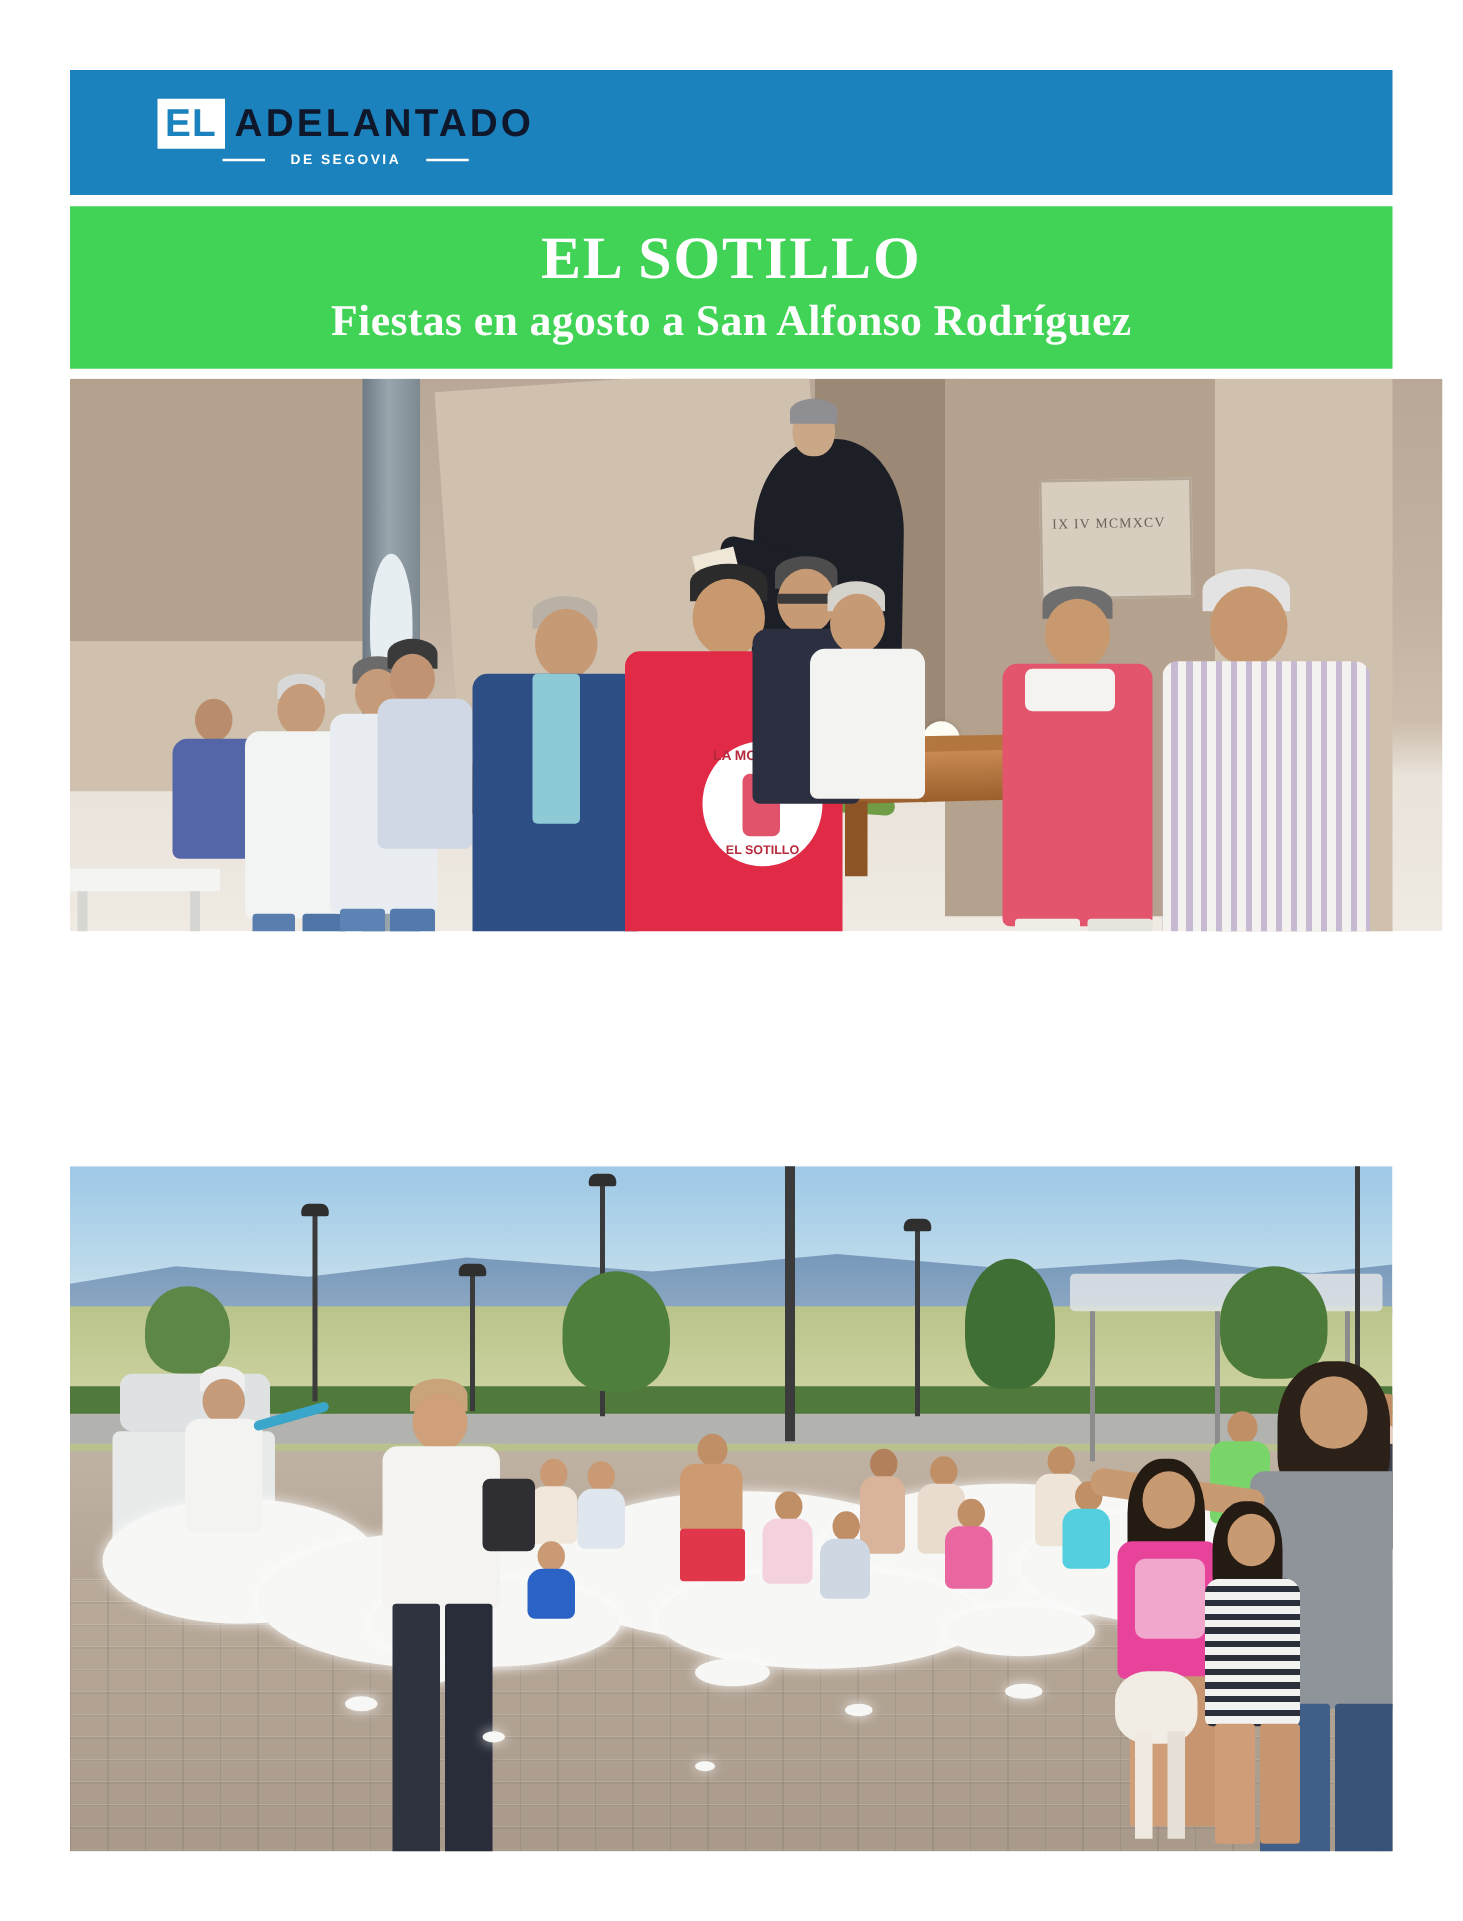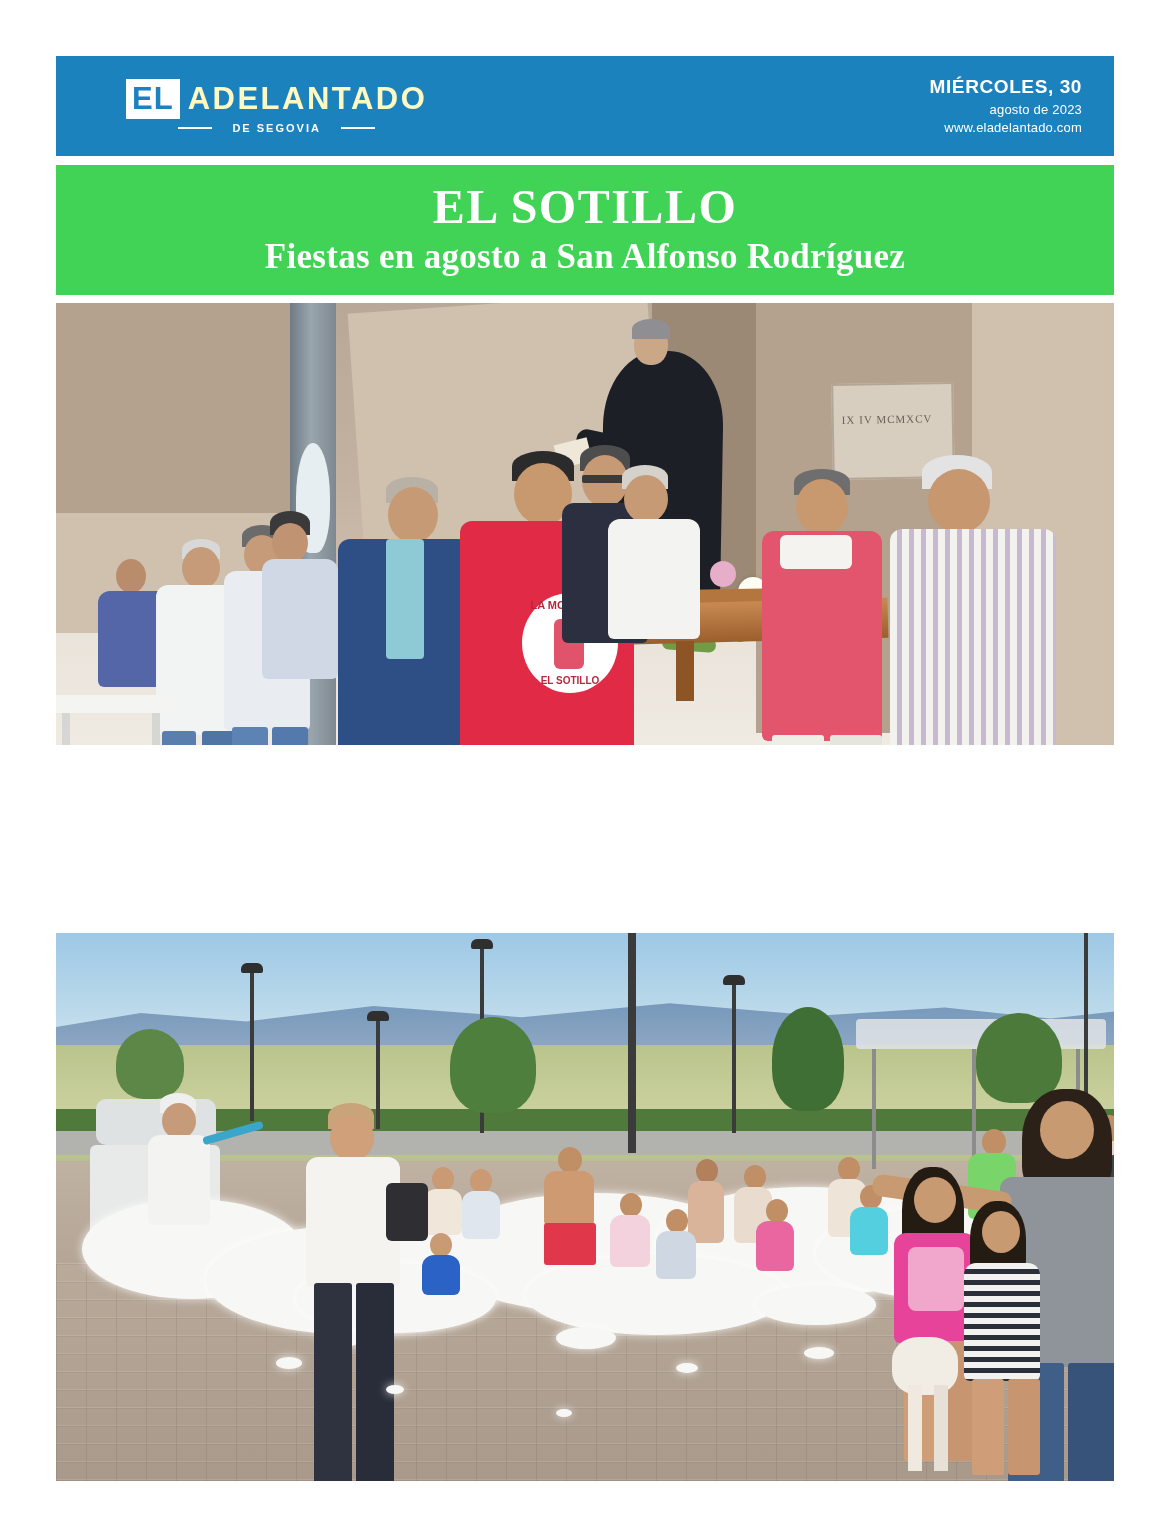--- a/index.html
+++ b/index.html
@@ -50,21 +50,21 @@
     background: #ffffff;
     color: #1b82bd;
     font-weight: bold;
     font-size: 31px;
     line-height: 40px;
     letter-spacing: 1px;
     padding: 0 6px;
     font-family: "Liberation Sans", sans-serif;
   }
   .logo-rest {
-    color: #fef9c3;
+    color: #0f172a;
     font-weight: bold;
     font-size: 31px;
     line-height: 40px;
     letter-spacing: 2.5px;
     padding-left: 8px;
     font-family: "Liberation Sans", sans-serif;
   }
   .logo-sub {
     margin-top: 3px;
     display: flex;
@@ -145,21 +145,21 @@
     top: 303px;
     width: 1058px;
     height: 1178px;
   }
   .photo {
     position: absolute;
     left: 0;
     width: 1058px;
     overflow: hidden;
   }
-  .photo-top { top: 0; height: 442px; }
+  .photo-top { top: 0; height: 442px; padding-left: 40px; }
   .photo-bottom { top: 630px; height: 548px; }
 
   
   .proc-bg {
     position: absolute;
     inset: 0;
     background:
       linear-gradient(to bottom, #b9a898 0%, #c3b2a2 40%, #cdbdad 62%, #e9e3da 72%, #efeae2 100%);
   }
   .wall-slab {
@@ -409,25 +409,20 @@
     <div class="logo-block">
       <div class="logo-main">
         <span class="logo-el">EL</span>
         <span class="logo-rest">ADELANTADO</span>
       </div>
       <div class="logo-sub">
         <span class="bar"></span>
         <span class="txt">DE SEGOVIA</span>
         <span class="bar"></span>
       </div>
-    </div>
-    <div class="date-block">
-      <div class="date-day">MIÉRCOLES, 30</div>
-      <div class="date-month">agosto de 2023</div>
-      <div class="date-web">www.eladelantado.com</div>
     </div>
   </div>
 
   <div class="title-bar">
     <h1 class="title-main">EL SOTILLO</h1>
     <h2 class="title-sub">Fiestas en agosto a San Alfonso Rodríguez</h2>
   </div>
 
   <div class="photo-stack">
 

